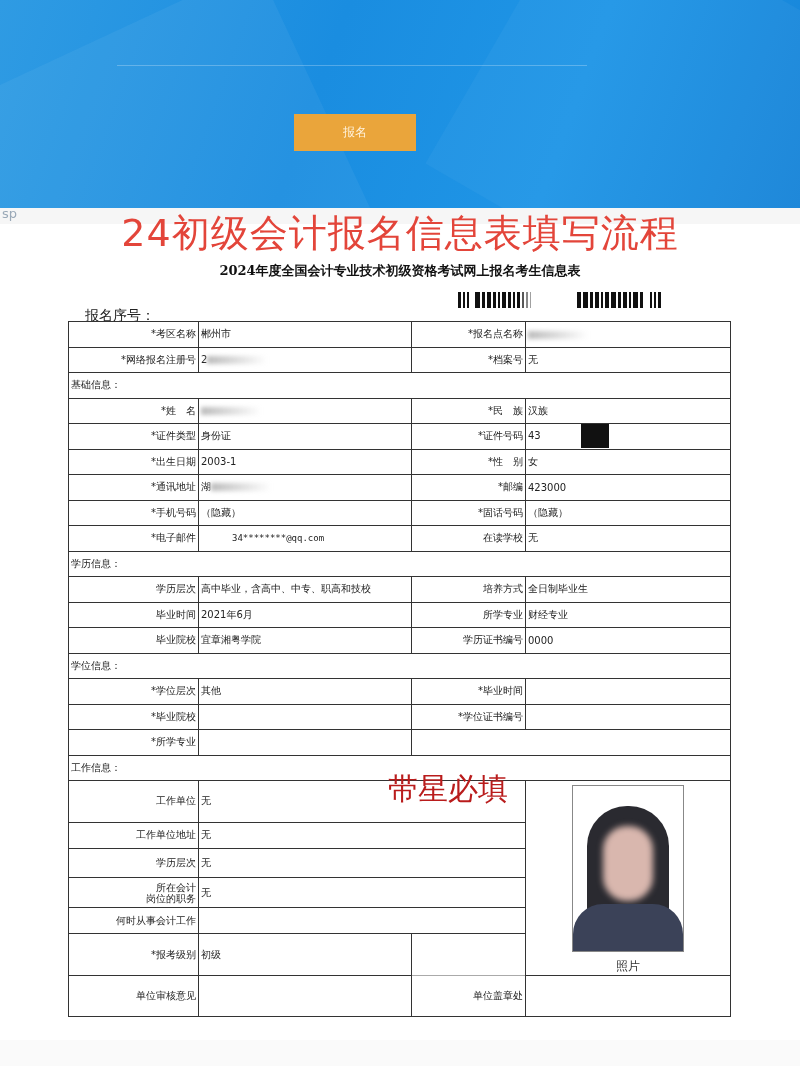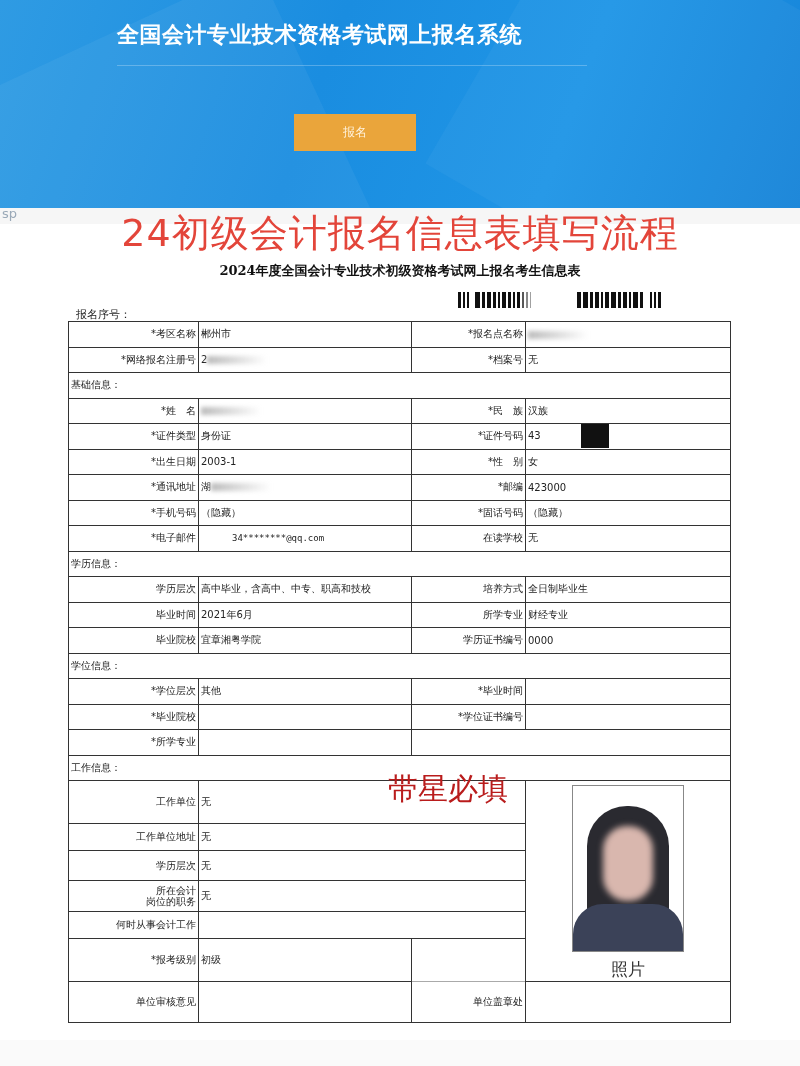--- a/index.html
+++ b/index.html
@@ -10,42 +10,41 @@
   .banner::after { content:""; position:absolute; right:-60px; top:-40px; width:380px; height:320px; background:rgba(255,255,255,0.04); transform:rotate(30deg); }
   .banner-title { position:absolute; left:117px; top:20px; color:#ffffff; font-size:22px; font-weight:bold; letter-spacing:0.5px; z-index:2; }
   .banner-line { position:absolute; left:117px; top:65px; width:470px; height:1px; background:rgba(255,255,255,0.25); z-index:2; }
   .apply-btn { position:absolute; left:294px; top:114px; width:122px; height:37px; background:#eaa53b; color:#fff3dd; font-size:12px; display:flex; align-items:center; justify-content:center; border:none; z-index:2; }
   .gap-strip { position:absolute; left:0; top:208px; width:800px; height:16px; background:#f6f6f6; }
   .gap-text { position:absolute; left:2px; top:206px; font-size:13px; color:#9aa9b8; }
   .overlay-title { position:absolute; left:0; width:800px; top:208px; text-align:center; color:#e3453a; font-size:38px; letter-spacing:1px; z-index:5; }
   .doc-title { position:absolute; left:0; width:800px; top:262px; text-align:center; font-family:"DejaVu Serif", serif; font-weight:bold; font-size:13px; color:#111; }
   .barcode { position:absolute; left:458px; top:292px; width:240px; height:16px; display:flex; align-items:stretch; gap:2px; }
   .barcode span { background:#111; display:block; }
-  .seq-label { position:absolute; left:76px; top:307px; font-size:11px; color:#222; }
+  .seq-label { position:absolute; left:85px; top:307px; font-size:14px; color:#222; }
   table.form { position:absolute; left:68px; top:321px; width:662px; border-collapse:collapse; table-layout:fixed; font-size:10px; color:#222; }
   table.form td { border:1.5px solid #333; height:24.5px; padding:0 2px; vertical-align:middle; white-space:nowrap; overflow:hidden; }
   td.lbl { text-align:right; padding-right:1px; }
   td.val { text-align:left; }
   td.sec { text-align:left; padding-left:2px; }
   .blur { display:inline-block; width:60px; height:8px; background:linear-gradient(90deg, #bbb, rgba(255,255,255,0)); filter:blur(2px); vertical-align:middle; }
   .black-box { display:inline-block; width:28px; height:24px; background:#111; vertical-align:middle; margin-left:40px; }
   .photo-cell { text-align:center; vertical-align:top !important; padding-top:4px !important; }
   .photo { display:inline-block; width:110px; height:165px; border:1px solid #888; position:relative; background:#fff; overflow:hidden; }
   .photo .hair { position:absolute; left:14px; top:20px; width:82px; height:140px; border-radius:40px 40px 8px 8px; background:#2a2a30; }
   .photo .face { position:absolute; left:30px; top:40px; width:50px; height:75px; border-radius:24px; background:#d9b7ae; filter:blur(3px); }
   .photo .body { position:absolute; left:0; top:118px; width:110px; height:47px; background:#3b4258; border-radius:30px 30px 0 0; }
-  .photo-caption { font-size:17px; color:#333; margin-top:4px; }
+  .photo-caption { font-size:12px; color:#333; margin-top:4px; }
   .required-note { position:absolute; left:388px; top:769px; color:#b91c1c; font-size:30px; z-index:5; }
   .bottom-fade { position:absolute; left:0; top:1040px; width:800px; height:26px; background:#fafafa; z-index:6; }
 </style>
 </head>
 <body>
 
 <div class="banner">
-  <div class="banner-title">全国会计专业技术资格考试网上报名系统</div>
   <div class="banner-line"></div>
   <button class="apply-btn">报名</button>
 </div>
 <div class="gap-strip"></div>
 <div class="gap-text">sp</div>
 
 <div class="overlay-title">24初级会计报名信息表填写流程</div>
 
 <div class="doc-title">2024年度全国会计专业技术初级资格考试网上报名考生信息表</div>
 

